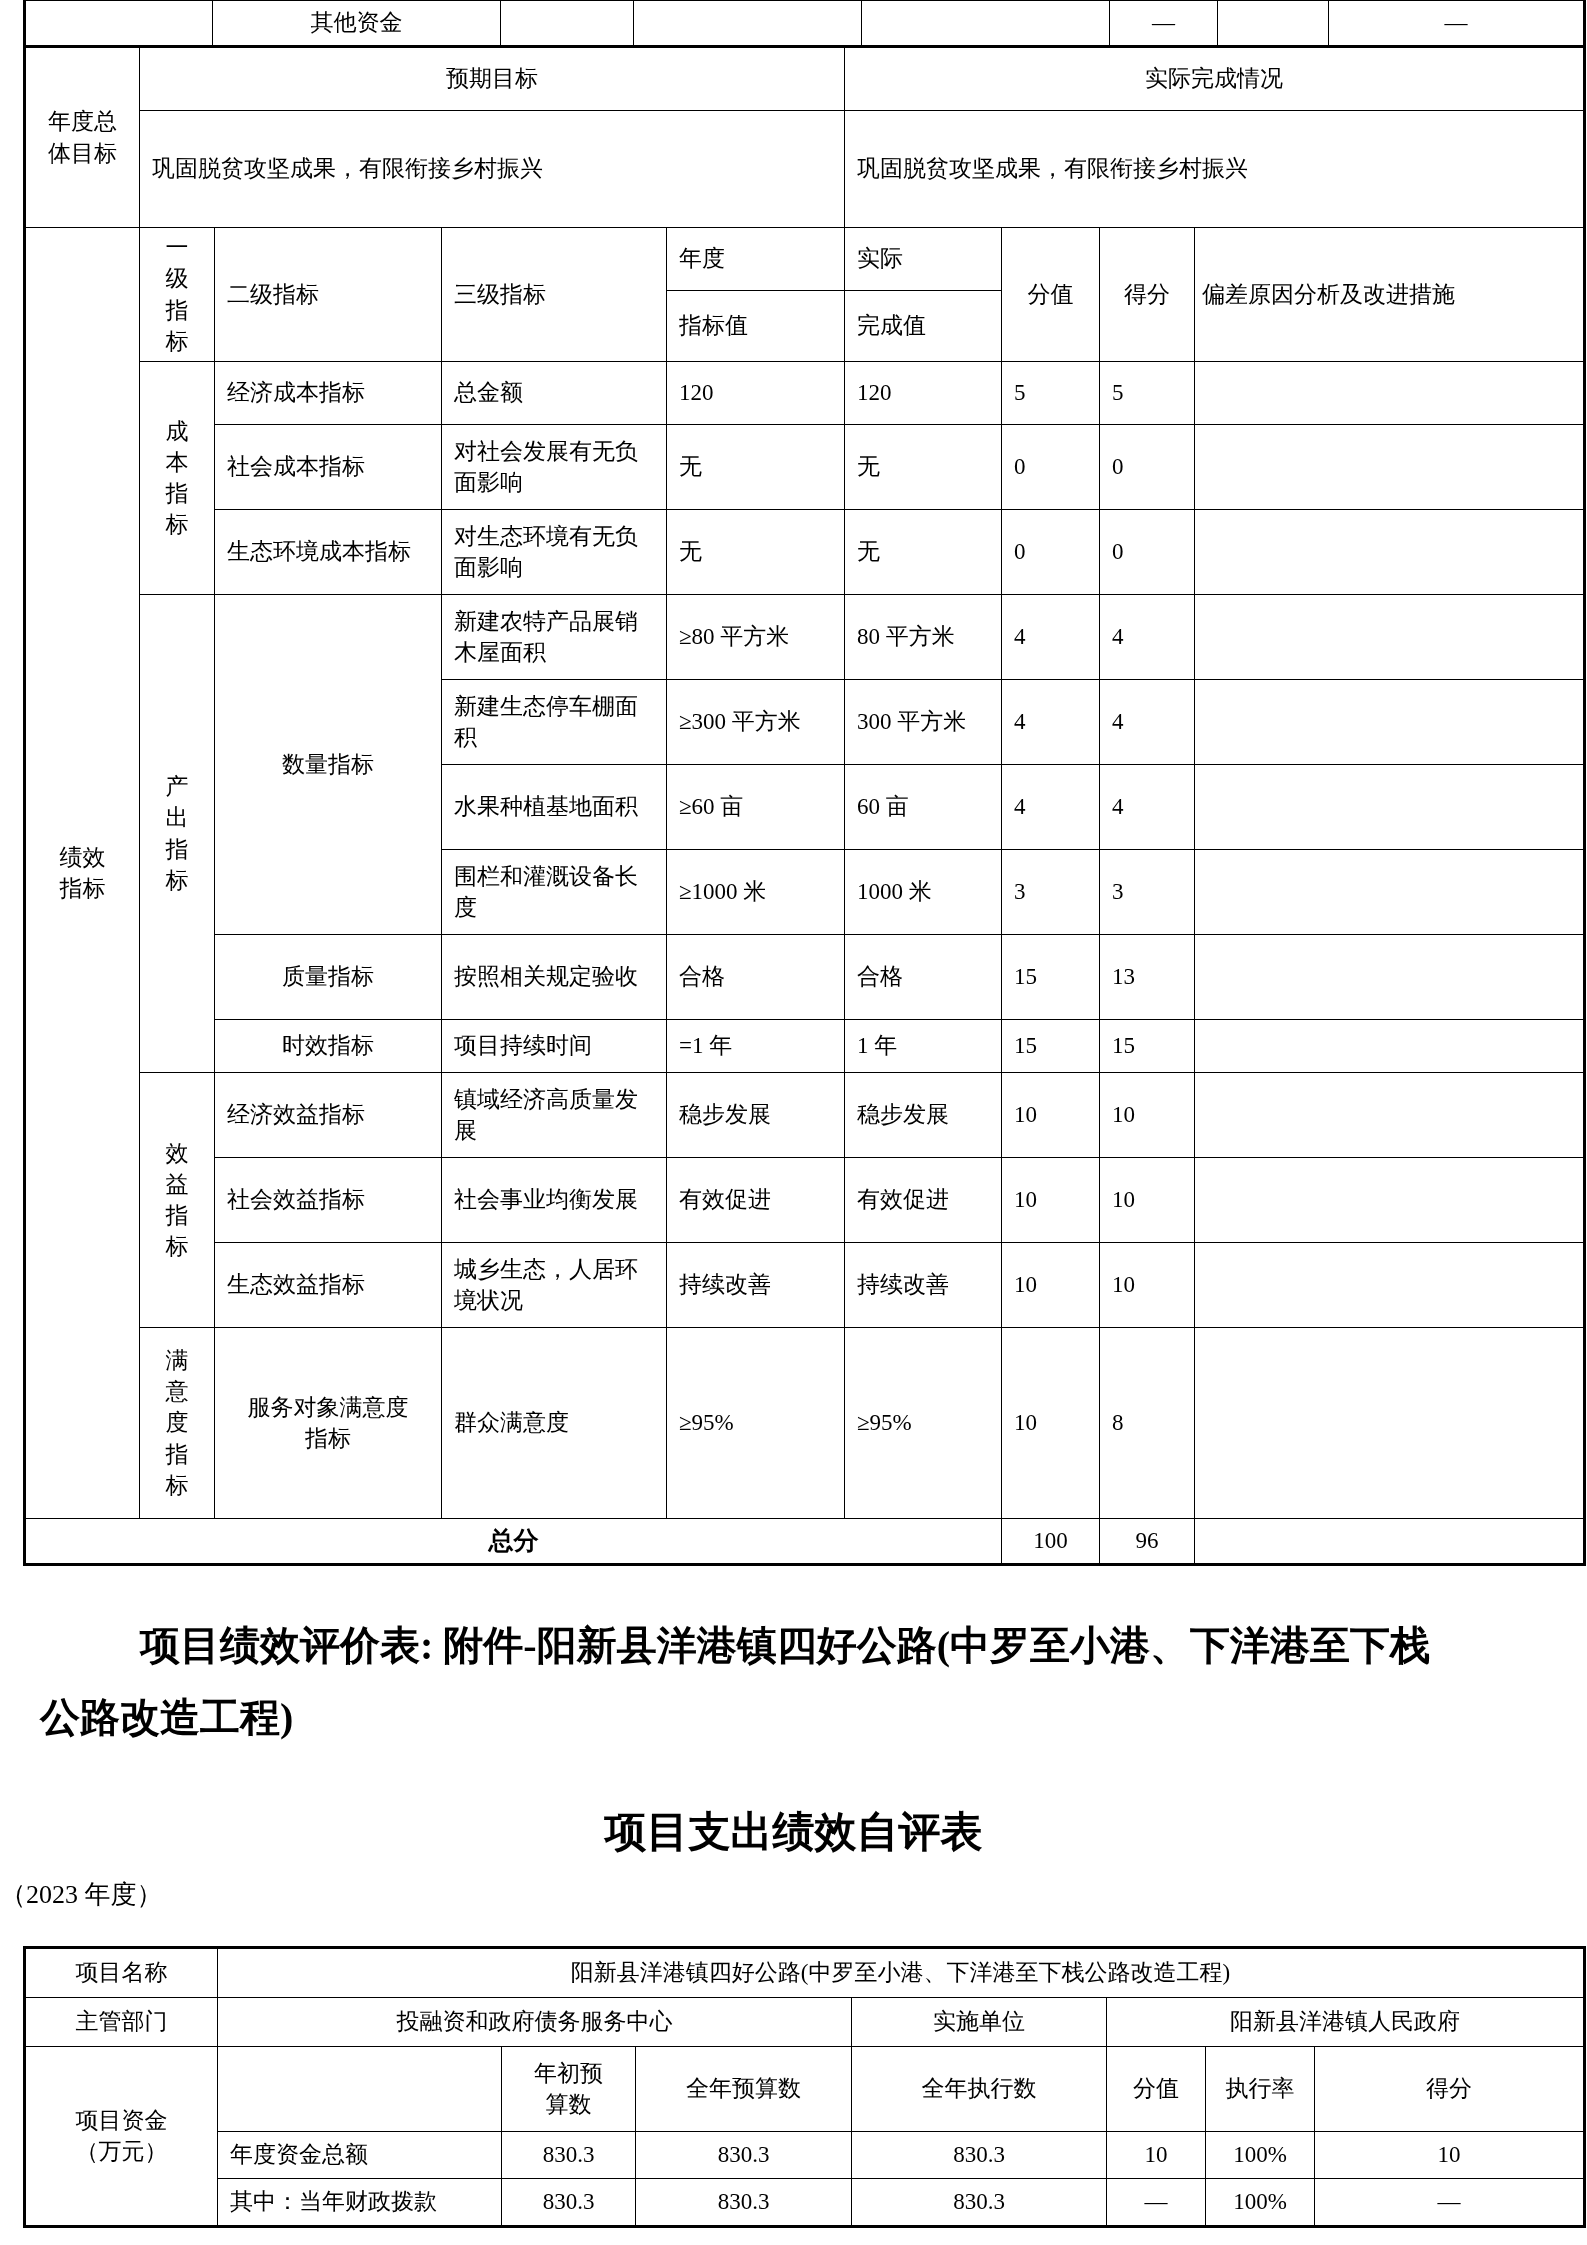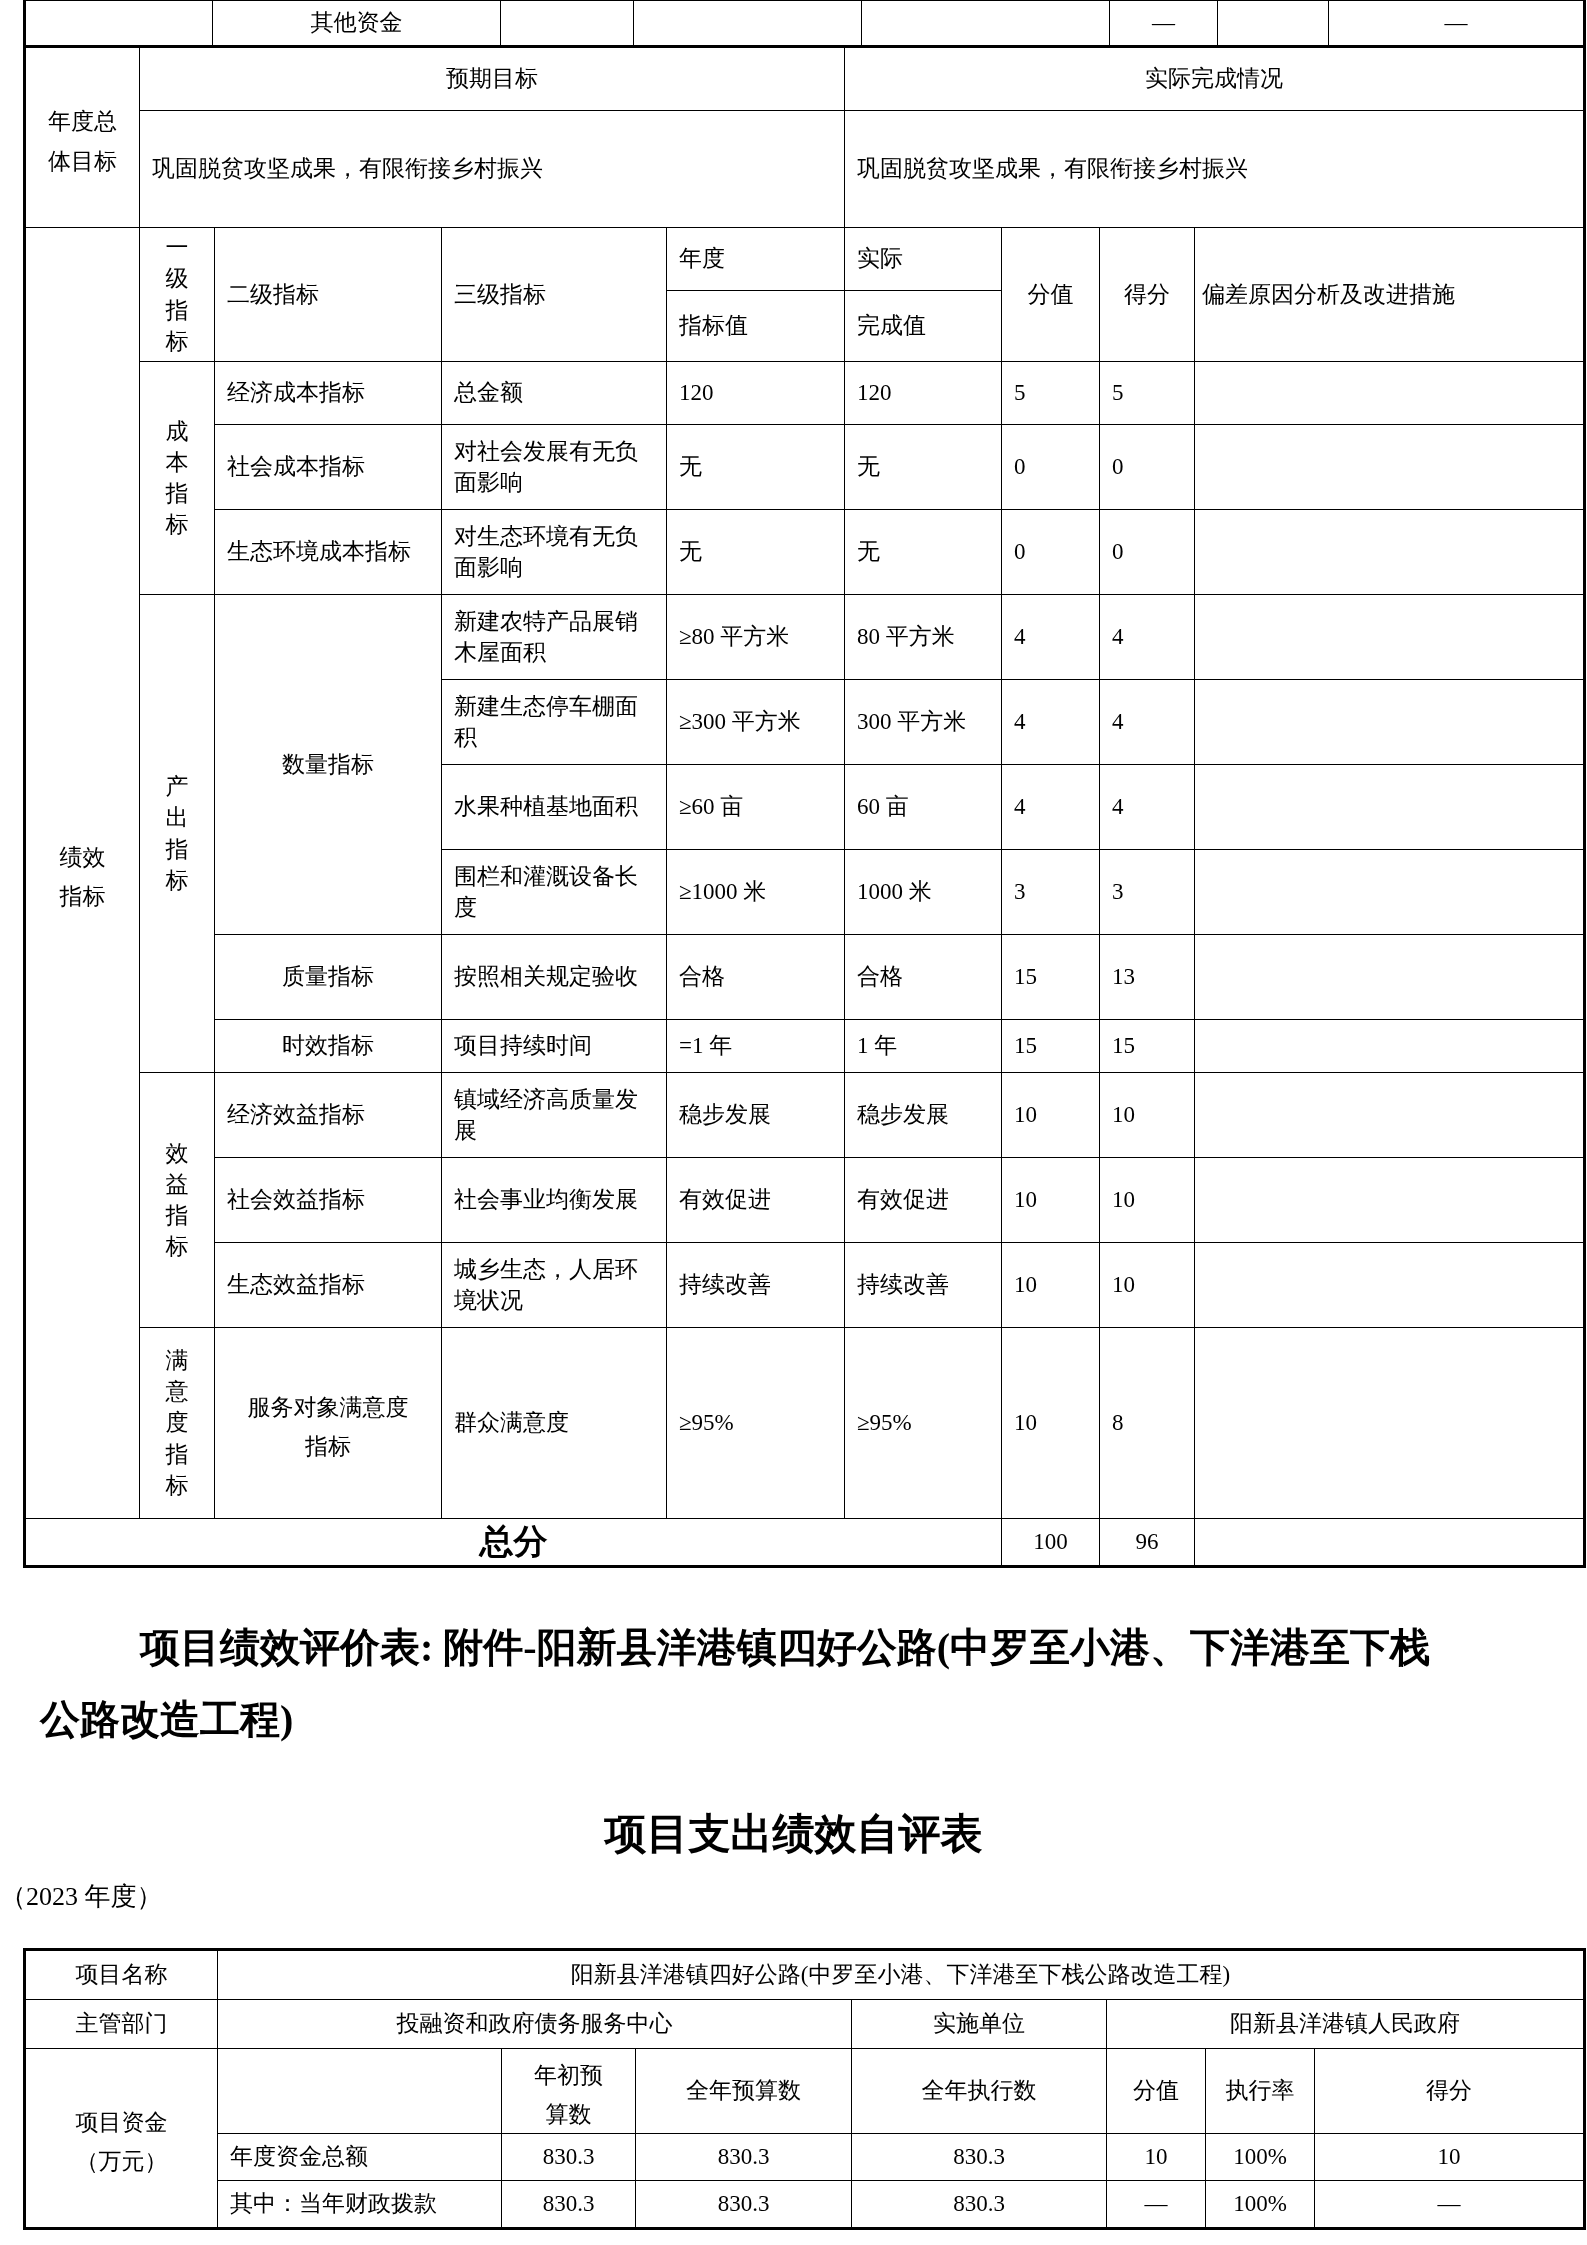--- a/index.html
+++ b/index.html
@@ -22,21 +22,21 @@
   td.vert-m{line-height:1.62;}
   td.vert-l{line-height:2.6;}
   td.two-line{text-align:center;padding:0 4px;}
   td.thick-top{border-top:2px solid #000;}
   .bold{font-weight:bold;}
   .title1{margin:44px 0 0 40px;width:1420px;font-weight:bold;font-size:40px;line-height:72px;
           text-indent:100px;word-break:break-all;}
   .title2{margin-top:54px;text-align:center;font-weight:bold;font-size:42px;line-height:48px;}
   .yearline{margin-top:24px;font-size:26px;line-height:30px;}
   .proj{margin-top:36px;}
-  td .ln{display:block;margin-top:8px;}
+  td .ln{display:block;}
 </style>
 </head>
 <body>
 
 <div class="page">
 
   <table class="t frag">
     <colgroup>
         <col style="width:188px">
         <col style="width:288px">
@@ -242,21 +242,21 @@
       </td>
       <td class="c4pad" style="height:190px">群众满意度</td>
       <td class="c5pad">≥95%</td>
       <td>≥95%</td>
       <td class="num">10</td>
       <td class="num">8</td>
       <td></td>
     </tr>
 
     <tr>
-      <td colspan="6" class="ctr bold" style="height:44px;font-size:34px">总分</td>
+      <td colspan="6" class="ctr bold" style="height:44px;font-size:25px">总分</td>
       <td class="ctr">100</td>
       <td class="ctr">96</td>
       <td></td>
     </tr>
   </tbody>
     </table>
 
   <div class="title1">项目绩效评价表: 附件-阳新县洋港镇四好公路(中罗至小港、下洋港至下栈公路改造工程)</div>
 
   <div class="title2">项目支出绩效自评表</div>

